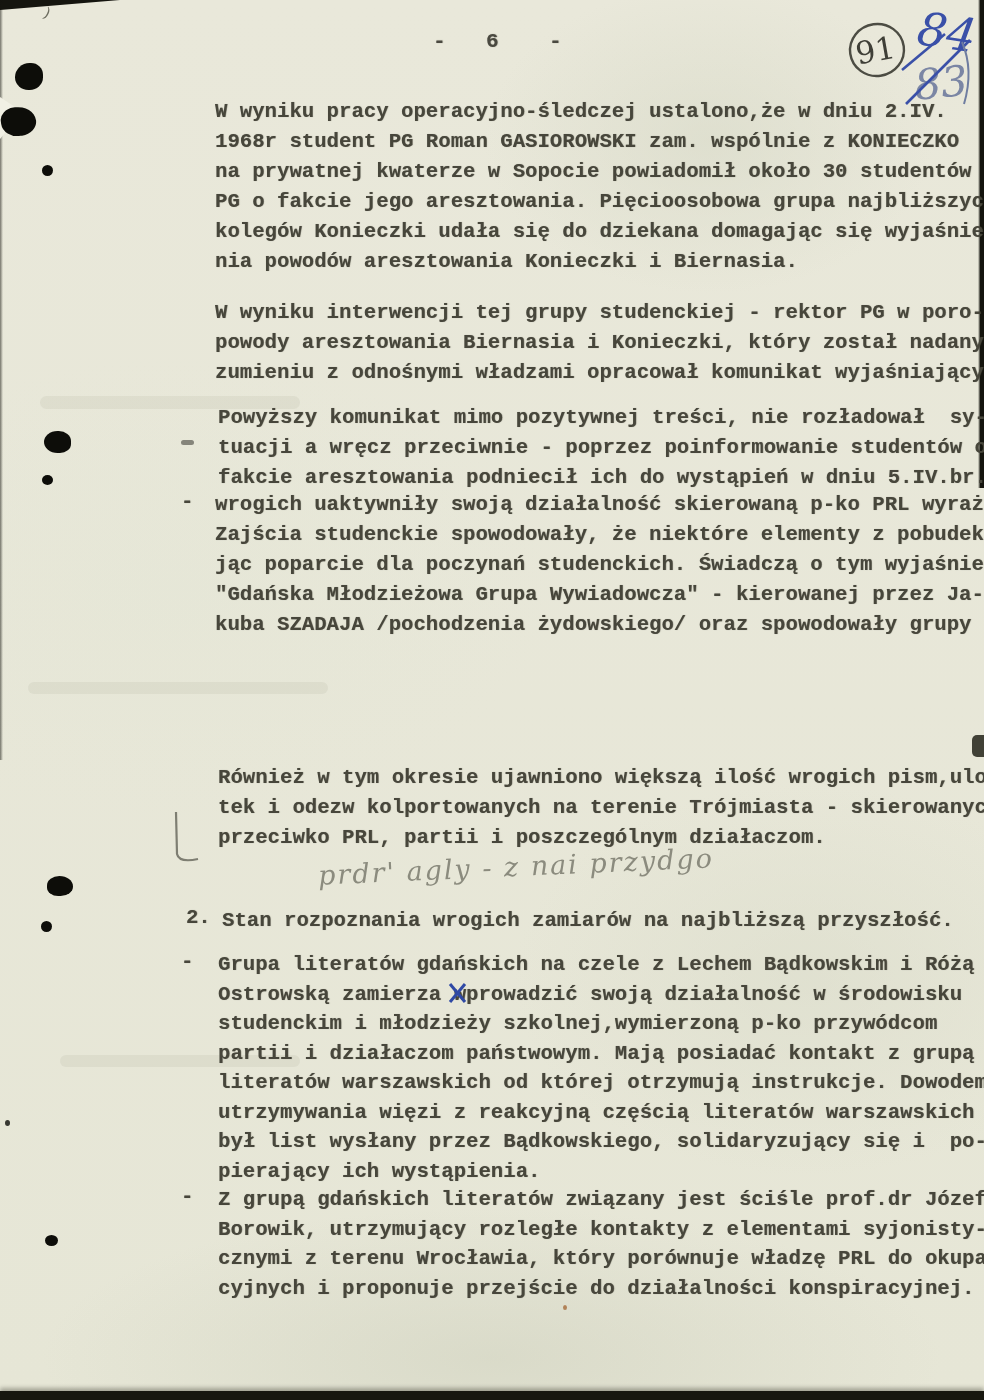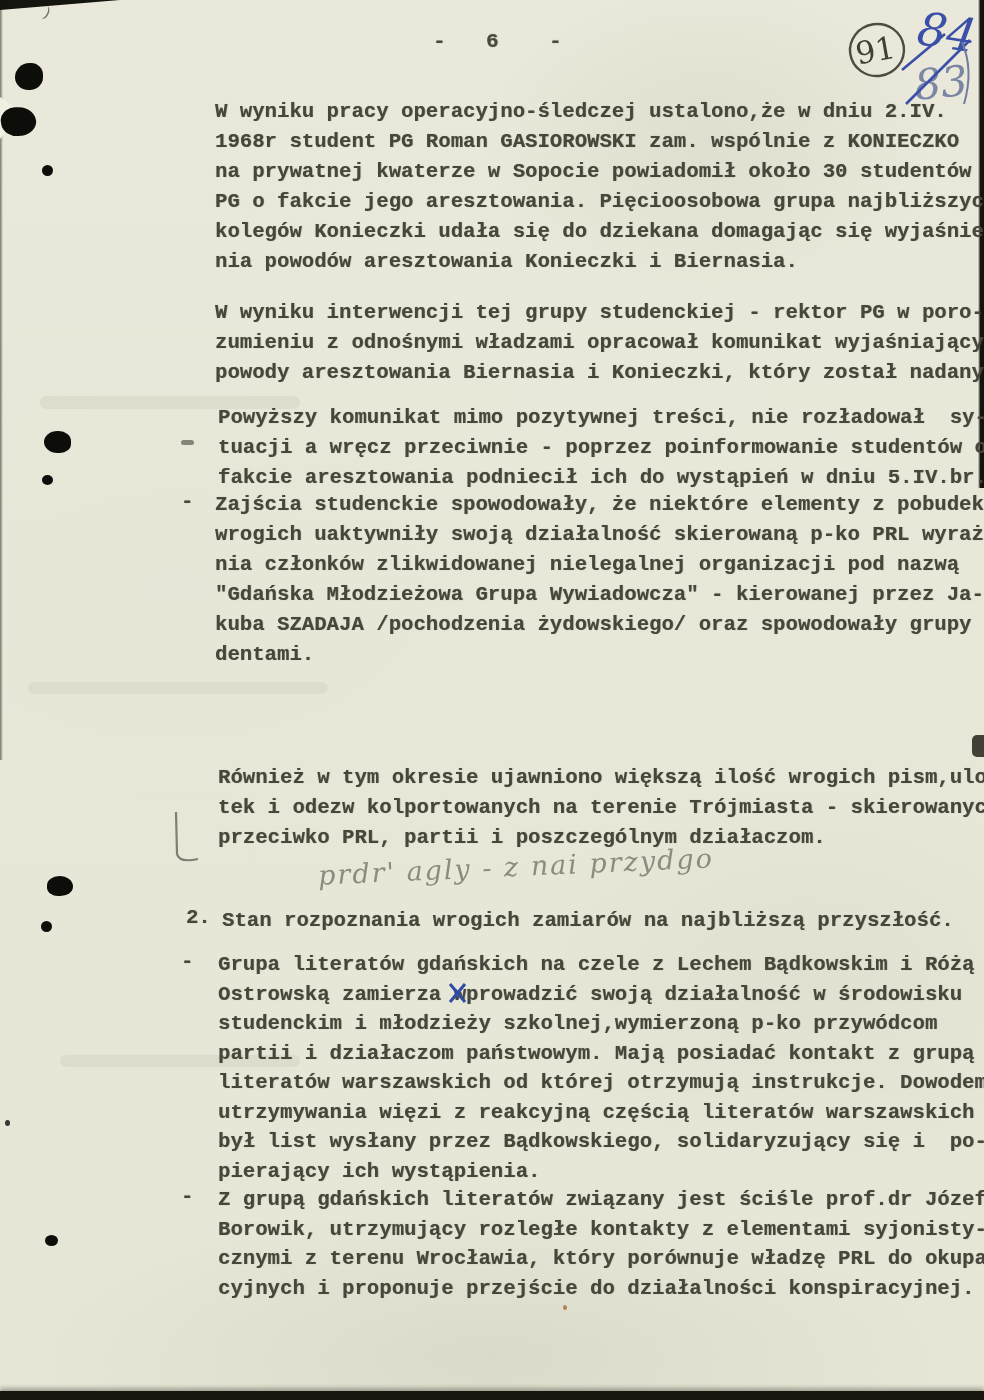--- a/index.html
+++ b/index.html
@@ -112,38 +112,37 @@
       <div class="tline">W wyniku pracy operacyjno-śledczej ustalono,że w dniu 2.IV.</div>
       <div class="tline">1968r student PG Roman GASIOROWSKI zam. wspólnie z KONIECZKO</div>
       <div class="tline">na prywatnej kwaterze w Sopocie powiadomił około 30 studentów</div>
       <div class="tline">PG o fakcie jego aresztowania. Pięcioosobowa grupa najbliższych</div>
       <div class="tline">kolegów Konieczki udała się do dziekana domagając się wyjaśnie</div>
       <div class="tline">nia powodów aresztowania Konieczki i Biernasia.</div>
     </div>
 
   <div class="block" style="left:215px;top:275px;margin-top:23px;">
       <div class="tline">W wyniku interwencji tej grupy studenckiej - rektor PG w poro-</div>
+      <div class="tline">powody aresztowania Biernasia i Konieczki, który został nadany</div>
       <div class="tline">zumieniu z odnośnymi władzami opracował komunikat wyjaśniający</div>
-      <div class="tline">powody aresztowania Biernasia i Konieczki, który został nadany</div>
     </div>
 
   <div class="block" style="left:218px;top:403px;">
       <div class="tline">Powyższy komunikat mimo pozytywnej treści, nie rozładował  sy-</div>
       <div class="tline">tuacji a wręcz przeciwnie - poprzez poinformowanie studentów o</div>
       <div class="tline">fakcie aresztowania podniecił ich do wystąpień w dniu 5.IV.br.</div>
     </div>
 
   <div class="marker" style="left:181px;top:490px;">-</div>
   <div class="block" style="left:215px;top:490px;">
+      <div class="tline">wrogich uaktywniły swoją działalność skierowaną p-ko PRL wyraż</div>
       <div class="tline">Zajścia studenckie spowodowały, że niektóre elementy z pobudek</div>
-      <div class="tline">wrogich uaktywniły swoją działalność skierowaną p-ko PRL wyraż</div>
-      <div class="tline">nia członków zlikwidowanej nielegalnej organizacji pod nazwą</div>
+      <div class="tline">jąc poparcie dla poczynań studenckich. Świadczą o tym wyjaśnie</div>
       <div class="tline">"Gdańska Młodzieżowa Grupa Wywiadowcza" - kierowanej przez Ja-</div>
       <div class="tline">kuba SZADAJA /pochodzenia żydowskiego/ oraz spowodowały grupy</div>
-      <div class="tline">dentami.</div>
     </div>
 
   <div class="block" style="left:218px;top:763px;">
       <div class="tline">Również w tym okresie ujawniono większą ilość wrogich pism,ulo</div>
       <div class="tline">tek i odezw kolportowanych na terenie Trójmiasta - skierowanych</div>
       <div class="tline">przeciwko PRL, partii i poszczególnym działaczom.</div>
     </div>
 
   <div class="handnote">prdr' agly - z nai przydgo</div>
 

